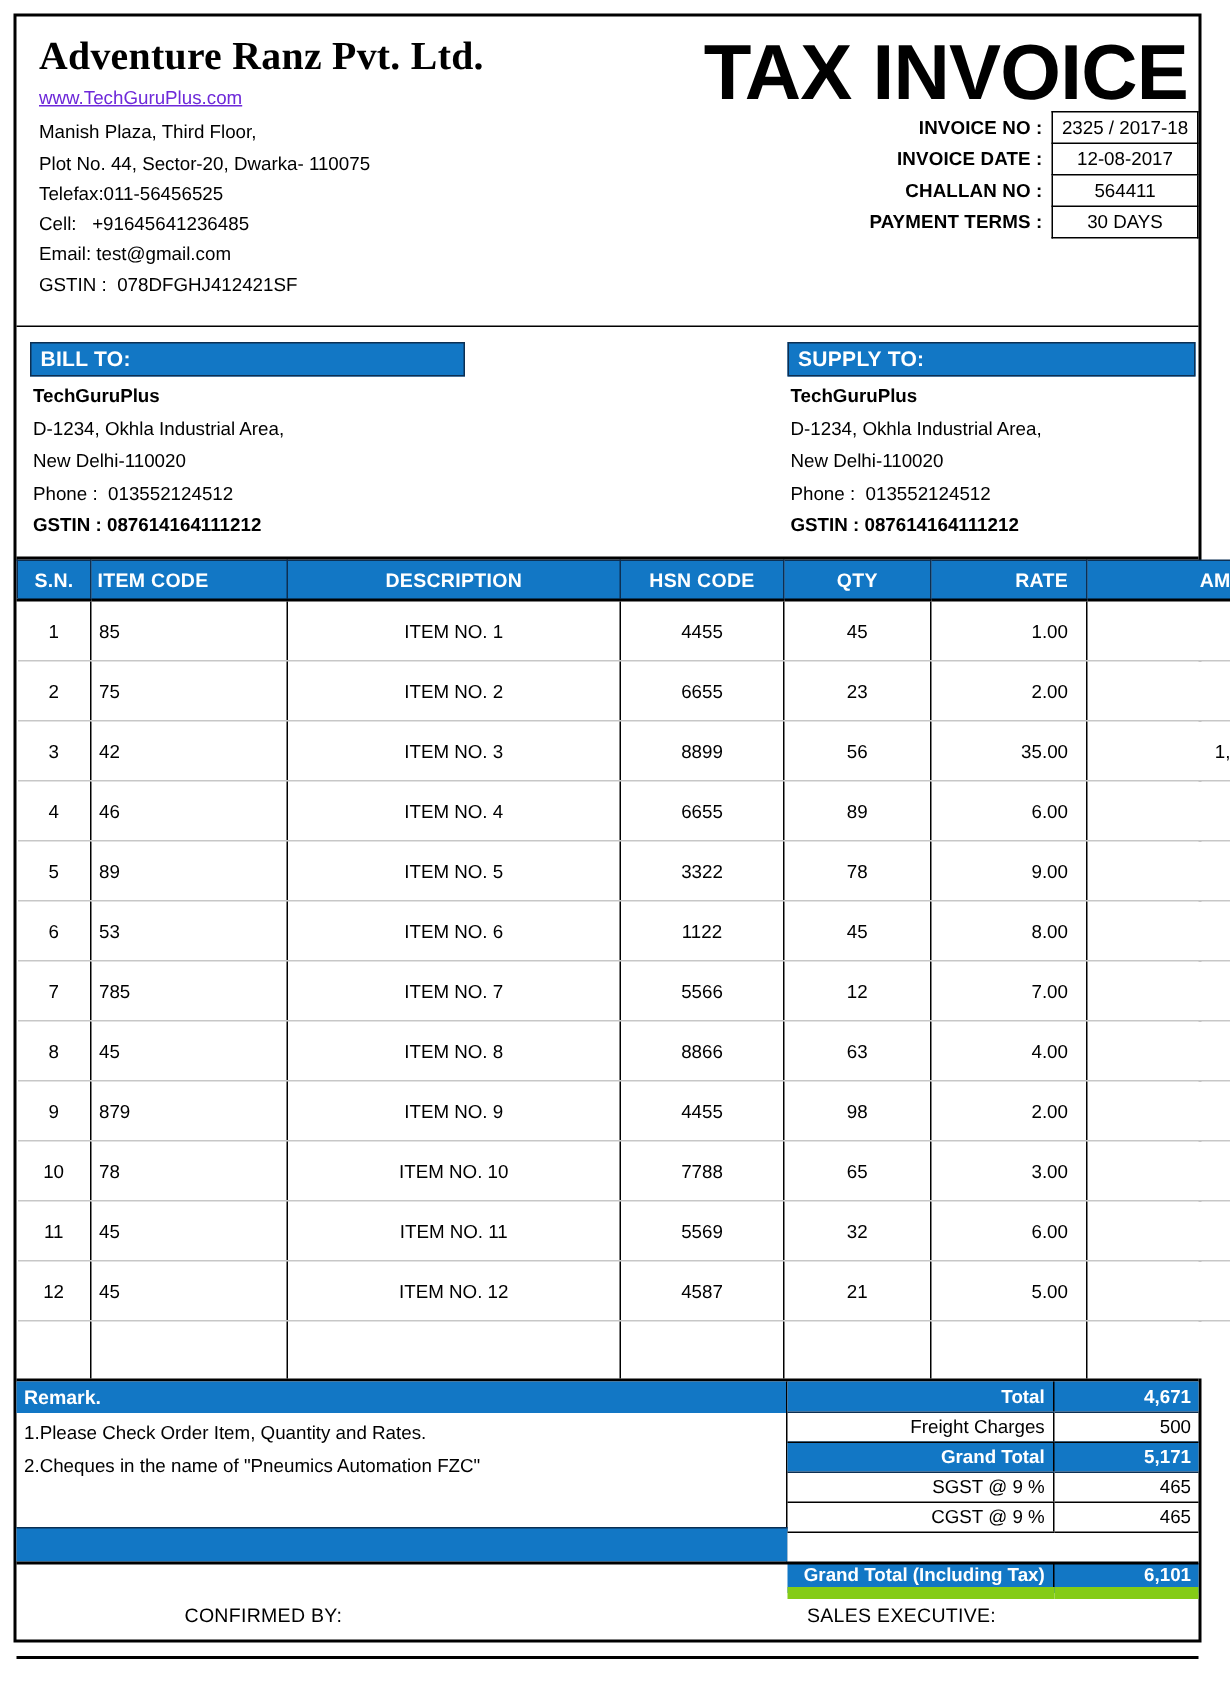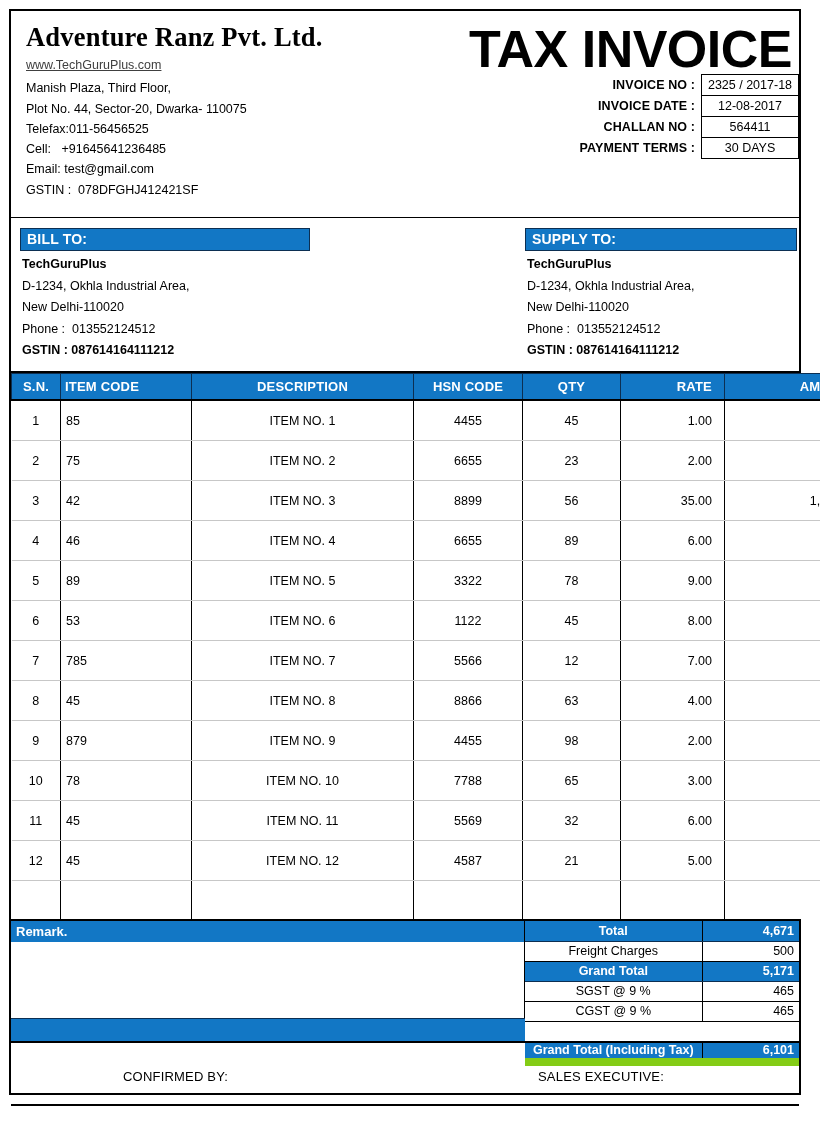--- a/index.html
+++ b/index.html
@@ -52,21 +52,21 @@
     font-family: "Liberation Serif", serif;
     font-weight: bold;
     font-size: 26.5px;
     letter-spacing: .2px;
     line-height: 1.15;
     margin: 5px 0 5px 5px;
     white-space: nowrap;
   }
   .company-web {
     font-size: 12.5px;
-    color: #404040;
+    color: #6d28d9;
     text-decoration: underline;
     display: block;
     margin: 0 0 4px 5px;
     line-height: 1.35;
   }
   .company-line {
     font-size: 12.5px;
     line-height: 1.62;
     margin-left: 5px;
     white-space: pre;
@@ -238,21 +238,21 @@
     border-collapse: collapse;
     table-layout: fixed;
   }
   .totals td {
     font-size: 12.5px;
     height: 20px;
     padding: 0 5px;
     border-bottom: 1px solid #000000;
     box-sizing: border-box;
   }
-  .totals td.t-label { width: 177px; text-align: center; margin-top: 28px; }
+  .totals td.t-label { width: 177px; text-align: right; margin-top: 28px; }
   .totals td.t-value { width: 97px; text-align: right; border-left: 1px solid #000000; }
   .totals tr.hl td {
     background: #1277c5;
     color: #ffffff;
     font-weight: bold;
     border-bottom: 1px solid #0c2f52;
   }
   .totals tr.spacer td {
     height: 21px;
     border-bottom: none;
@@ -483,20 +483,24 @@
             <td class="c-rate">&nbsp;</td>
             <td class="c-amt last-col">&nbsp;</td>
           </tr>
         </tbody>
     </table>
 
     <div class="bottom">
 
       <div class="remark-col">
         <div class="remark-head">Remark.</div>
+        <div class="remark-body">
+          <div class="remark-line">1.Please Check Order Item, Quantity and Rates.</div>
+          <div class="remark-line">2.Cheques in the name of "Pneumics Automation FZC"</div>
+        </div>
         <div class="remark-footer-bar"></div>
       </div>
 
       <table class="totals">
         <tbody id="totals-body">
             <tr class="hl">
               <td class="t-label">Total</td>
               <td class="t-value">4,671</td>
             </tr>
             <tr>

